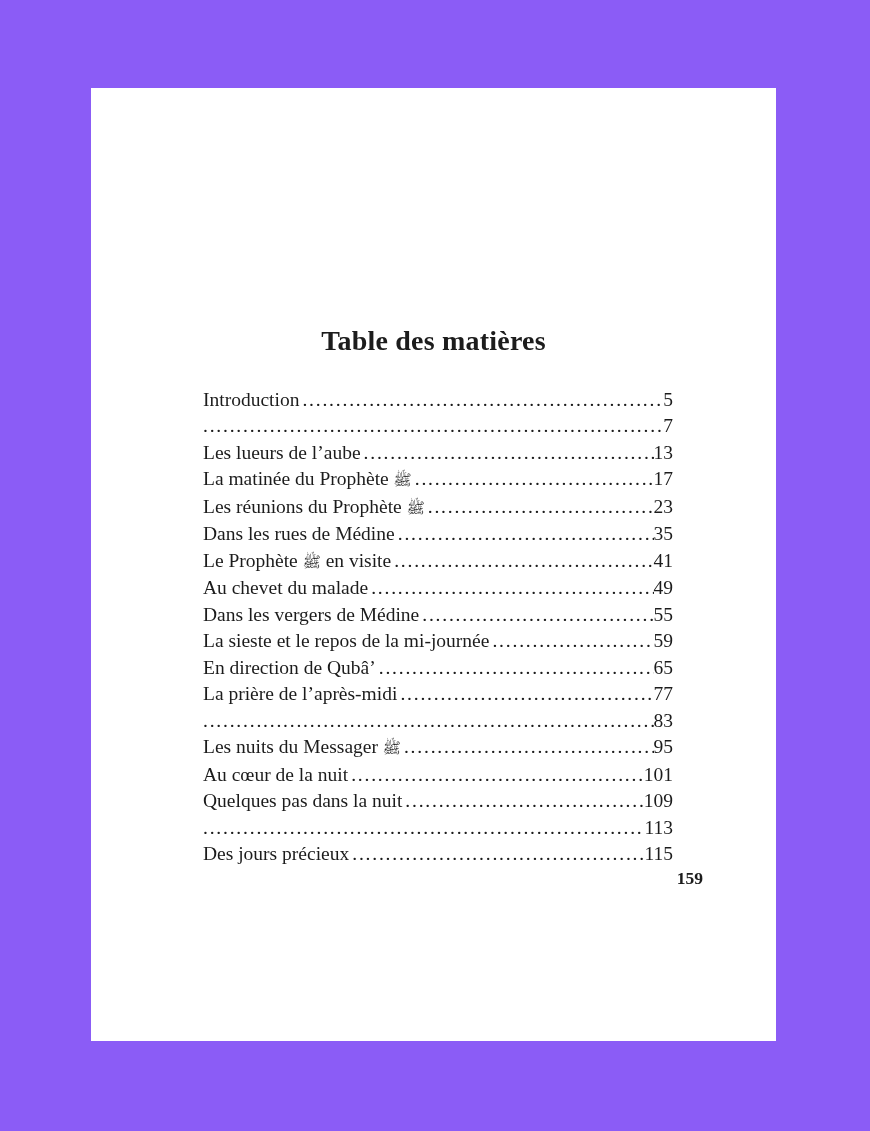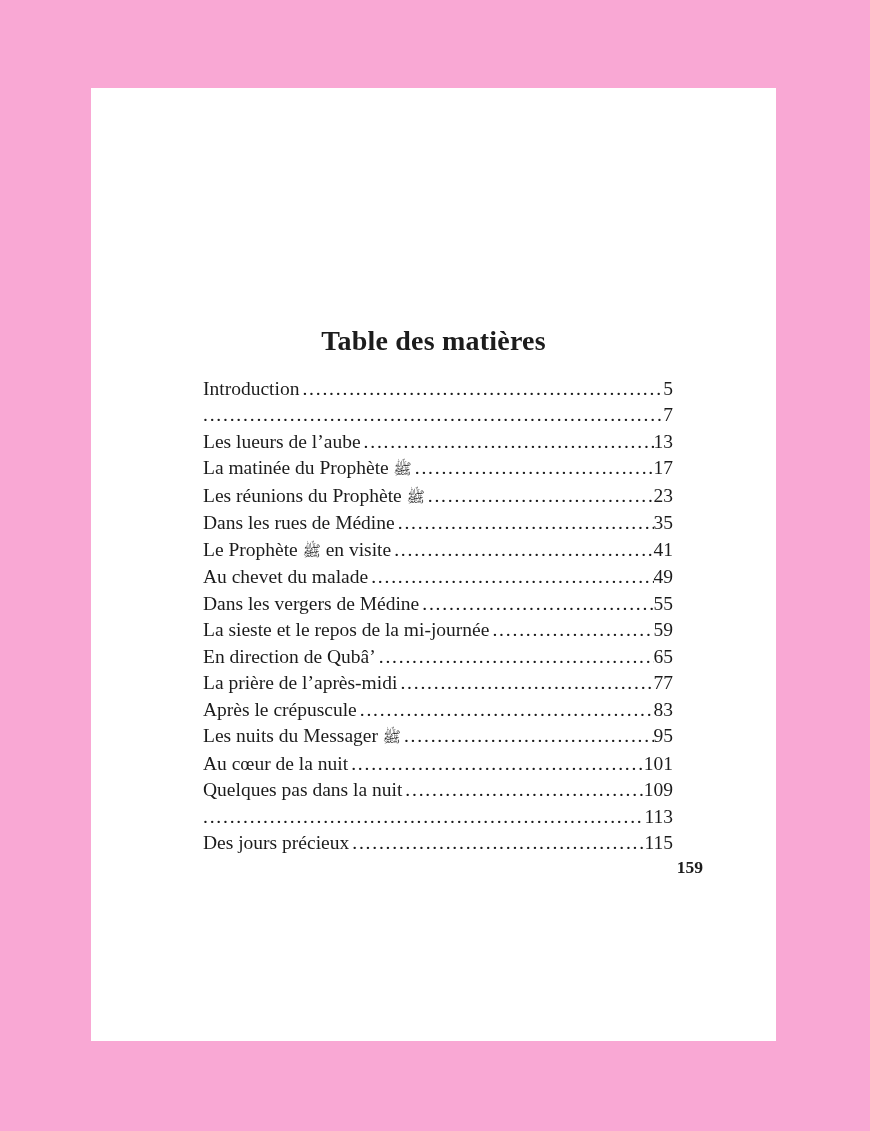--- a/index.html
+++ b/index.html
@@ -4,21 +4,21 @@
 <style>
   html, body {
     margin: 0;
     padding: 0;
     background: #487150;
   }
   .canvas {
     position: relative;
     width: 870px;
     height: 1131px;
-    background: #f9a8d4;
+    background: #8b5cf6;
     overflow: hidden;
     font-family: "Liberation Serif", "DejaVu Serif", serif;
     color: #1c1c1c;
   }
   .book-page {
     position: absolute;
     left: 91px;
     top: 88px;
     width: 685px;
     height: 953px;
@@ -27,21 +27,21 @@
   }
   .toc-title {
     margin: 236px 0 0 0;
     text-align: center;
     font-size: 28px;
     line-height: 1.2;
     font-weight: bold;
     letter-spacing: 0.2px;
   }
   .toc-list {
-    margin: 18px 0 0 0;
+    margin: 29px 0 0 0;
     padding: 0 103px 0 112px;
   }
   .toc-row {
     display: flex;
     align-items: baseline;
     font-size: 19.5px;
     line-height: 26.5px;
     white-space: nowrap;
   }
   .toc-entry-label {
@@ -146,21 +146,20 @@
         </div>
 
 
         <div class="toc-row">
           <span class="toc-entry-label">La prière de l’après-midi</span>
           <span class="dot-leader"></span>
           <span class="toc-entry-page">77</span>
         </div>
 
         <div class="toc-row">
-          <span class="toc-entry-label">Après le crépuscule</span>
           <span class="dot-leader"></span>
           <span class="toc-entry-page">83</span>
         </div>
 
 
         <div class="toc-row">
           <span class="toc-entry-label">Les nuits du Messager <span class="honorific">ﷺ</span></span>
           <span class="dot-leader"></span>
           <span class="toc-entry-page">95</span>
         </div>

